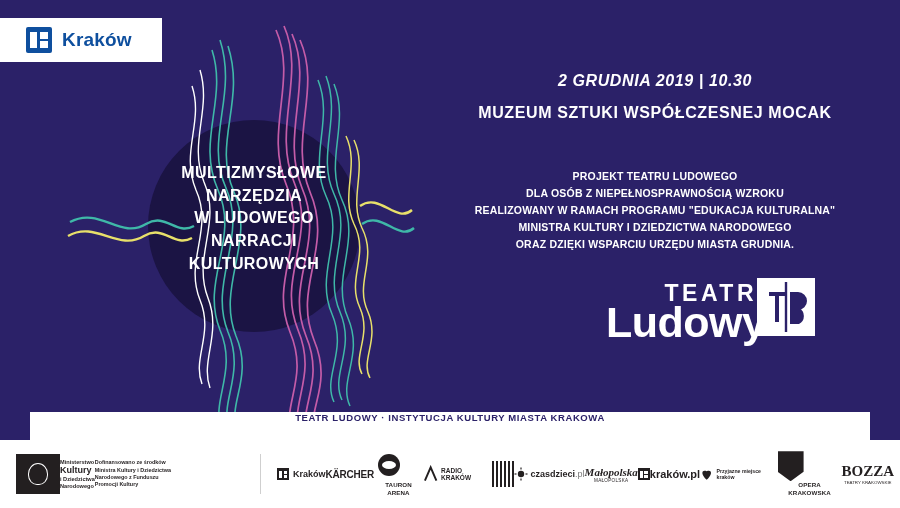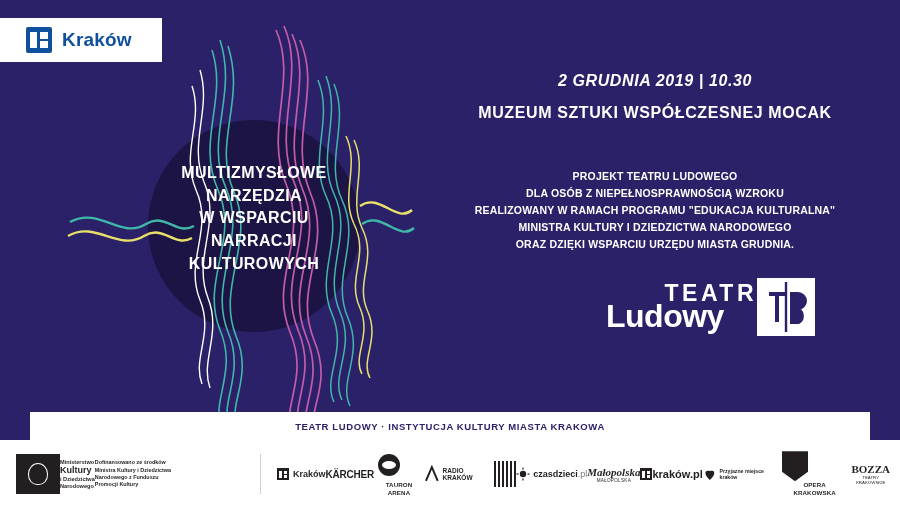--- a/index.html
+++ b/index.html
@@ -117,37 +117,37 @@
     left:600px; top:282px;
     width:215px; height:60px;
   }
   .teatr-logo .teatr {
     position:absolute; right:58px; top:-2px;
     color:#ffffff; font-size:23px; font-weight:bold;
     letter-spacing:3.5px;
   }
   .teatr-logo .ludowy {
     position:absolute; left:6px; top:16px;
-    color:#ffffff; font-size:32px; font-weight:bold;
+    color:#ffffff; font-size:43px; font-weight:bold;
     letter-spacing:-0.5px;
   }
   .teatr-logo .mark {
     position:absolute; right:0; top:-4px;
     width:58px; height:58px;
     background:#ffffff;
   }
   .teatr-logo .mark svg { position:absolute; left:0; top:0; }
 
   
   .strip {
     position:absolute;
     left:30px; bottom:0;
     width:840px; height:28px;
     background:#ffffff;
-    display:flex; align-items:center; justify-content:center;
+    display:flex; justify-content:center;
   }
   .strip span {
     color:#2b2168;
     font-size:9.5px;
     font-weight:bold;
     letter-spacing:.6px;
   }
 
   
   .sponsors {
@@ -232,21 +232,21 @@
   .czasdzieci .pl { color:#7a7a7a; font-weight:normal; }
   .malopolska { font-size:11px; font-style:italic; font-weight:bold; color:#231f20; font-family:"Liberation Serif", serif; }
   .malopolska-sub { font-size:4.6px; color:#231f20; letter-spacing:.3px; }
   .krakowpl { font-size:11px; font-weight:bold; color:#231f20; }
   .przyjazne { font-size:5.2px; font-weight:bold; color:#231f20; line-height:1.25; text-align:left; }
   .crest {
     width:26px; height:30px;
     background:#231f20;
     clip-path:polygon(0 0,100% 0,100% 68%,50% 100%,0 68%);
   }
-  .bozza { font-size:11px; font-weight:bold; color:#231f20; font-family:"Liberation Serif", serif; }
+  .bozza { font-size:15px; font-weight:bold; color:#231f20; font-family:"Liberation Serif", serif; }
   .bozza-sub { font-size:4.4px; color:#231f20; }
 </style>
 </head>
 <body>
 
 <div class="poster">
 
   <div class="panel">
 
     <div class="krakow-badge">
@@ -288,21 +288,21 @@
           <path d="M10 212 C40 196,60 230,86 214 C106 202,116 226,134 216" stroke="#3fb8a8"></path>
           <path d="M8 226 C36 210,58 242,84 226 C104 214,114 238,132 228" stroke="#e8e06a"></path>
           <path d="M300 196 C320 182,336 214,352 200" stroke="#e8e06a"></path>
           <path d="M302 214 C322 200,338 232,354 218" stroke="#3fb8a8"></path>
         </g>
       </svg>
 
       <div class="art-title">
         <div>MULTIZMYSŁOWE</div>
         <div>NARZĘDZIA</div>
-        <div>W WSPARCIU</div>
+        <div>W LUDOWEGO</div>
         <div>NARRACJI</div>
         <div>KULTUROWYCH</div>
       </div>
     </div>
 
     <div class="headline">
       <div class="line1">2 GRUDNIA 2019 | 10.30</div>
       <div class="line2">MUZEUM SZTUKI WSPÓŁCZESNEJ MOCAK</div>
     </div>
 

